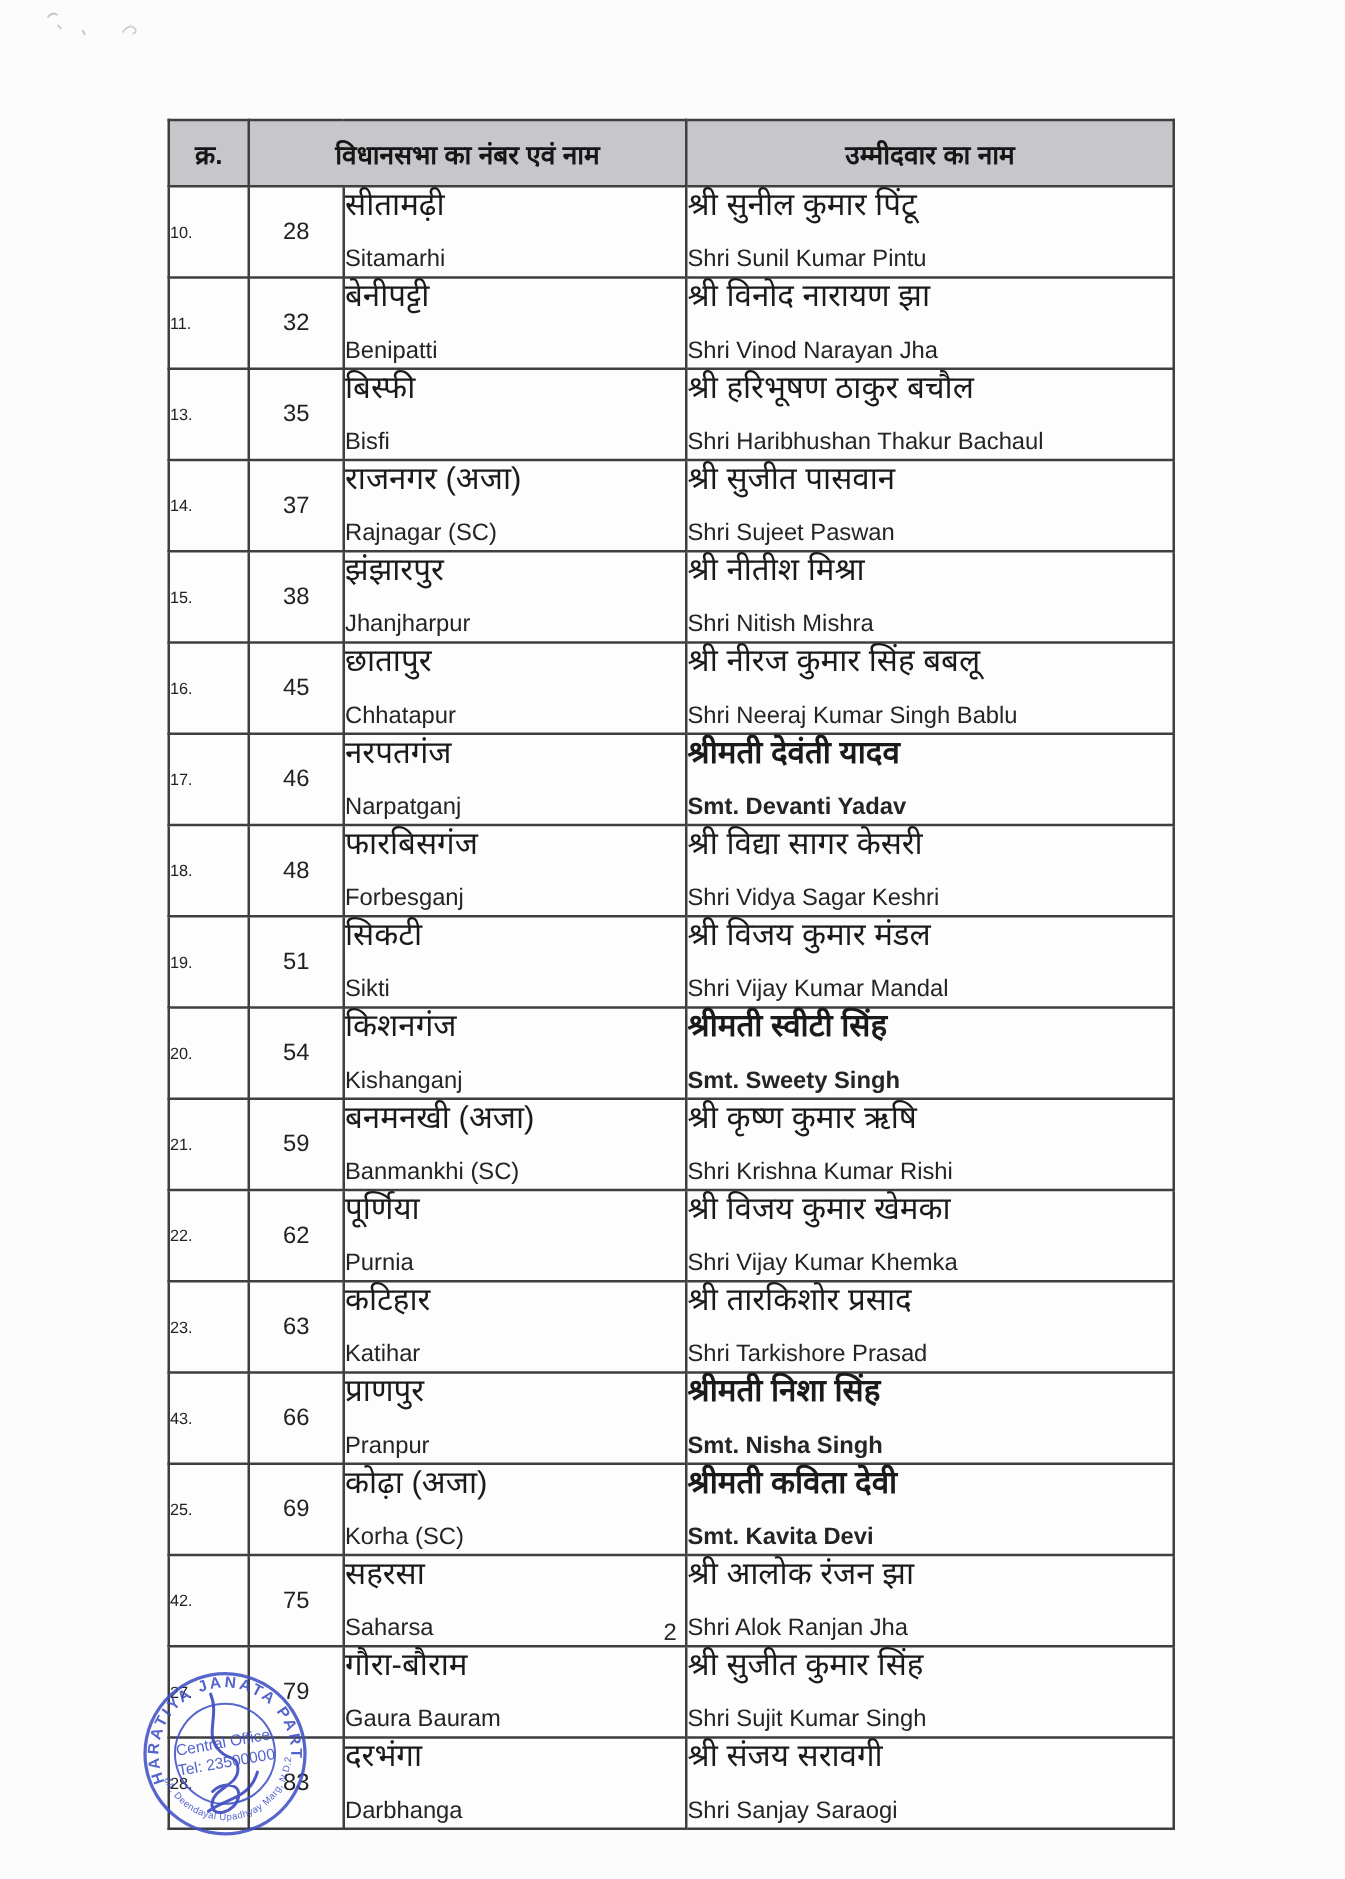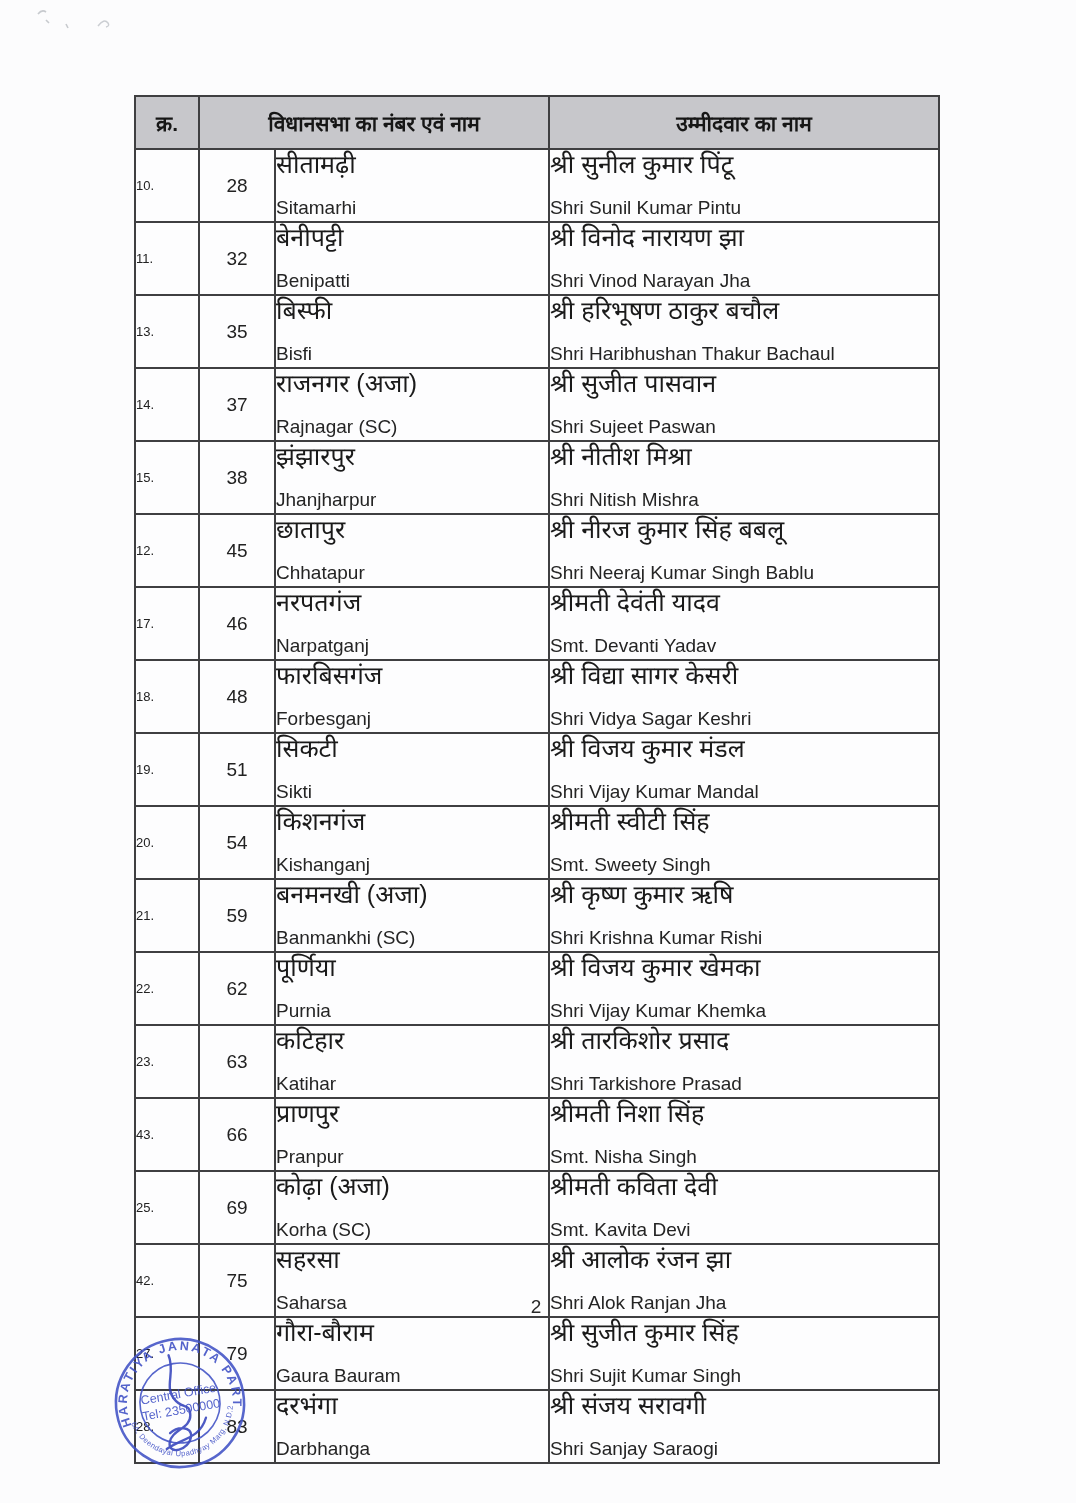--- a/index.html
+++ b/index.html
@@ -41,21 +41,21 @@
   }
   td.num{
     font-size:19px;text-align:center;color:#222;
   }
   td.name, td.cand{
     vertical-align:top;padding:2px 4px 0 9px;
   }
   td.cand{padding-left:12px;}
   .hi{font-size:25px;line-height:28px;white-space:nowrap;color:#1a1a1a;}
   .en{font-size:19px;line-height:27px;white-space:nowrap;color:#242424;margin-top:16px;}
-  td.cand.bold .hi, td.cand.bold .en{font-weight:normal;}
+  td.cand.bold .hi, td.cand.bold .en{font-weight:bold;}
 
   
   .pagenum{
     position:absolute;left:134px;top:1296px;width:804px;
     text-align:center;font-size:19px;color:#2a2a2a;
   }
 
   
   .stamp{
     position:absolute;left:95px;top:1318px;width:170px;height:170px;
@@ -154,21 +154,21 @@
         <div class="hi">झंझारपुर</div>
         <div class="en">Jhanjharpur</div>
       </td>
       <td class="cand">
         <div class="hi">श्री नीतीश मिश्रा</div>
         <div class="en">Shri Nitish Mishra</div>
       </td>
     </tr>
 
     <tr>
-      <td class="sno">12.</td>
+      <td class="sno">16.</td>
       <td class="num">45</td>
       <td class="name">
         <div class="hi">छातापुर</div>
         <div class="en">Chhatapur</div>
       </td>
       <td class="cand">
         <div class="hi">श्री नीरज कुमार सिंह बबलू</div>
         <div class="en">Shri Neeraj Kumar Singh Bablu</div>
       </td>
     </tr>

